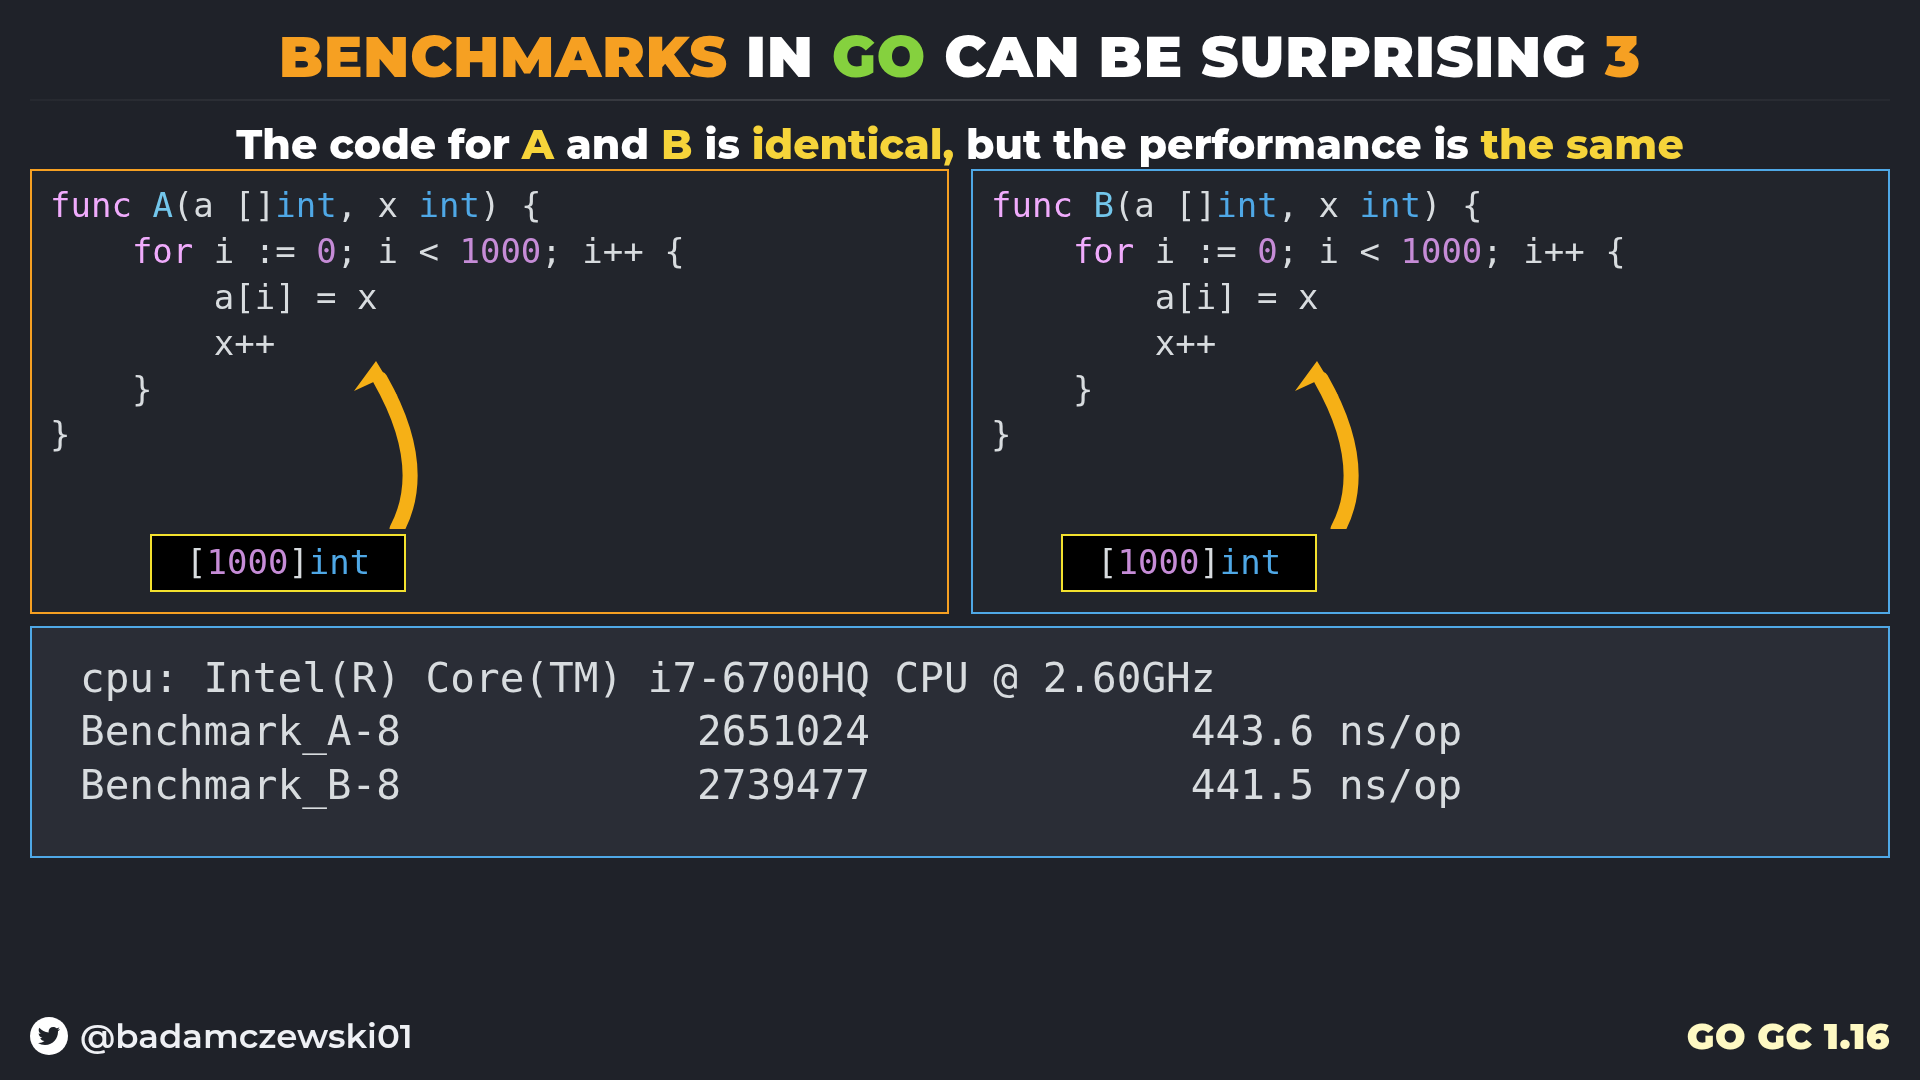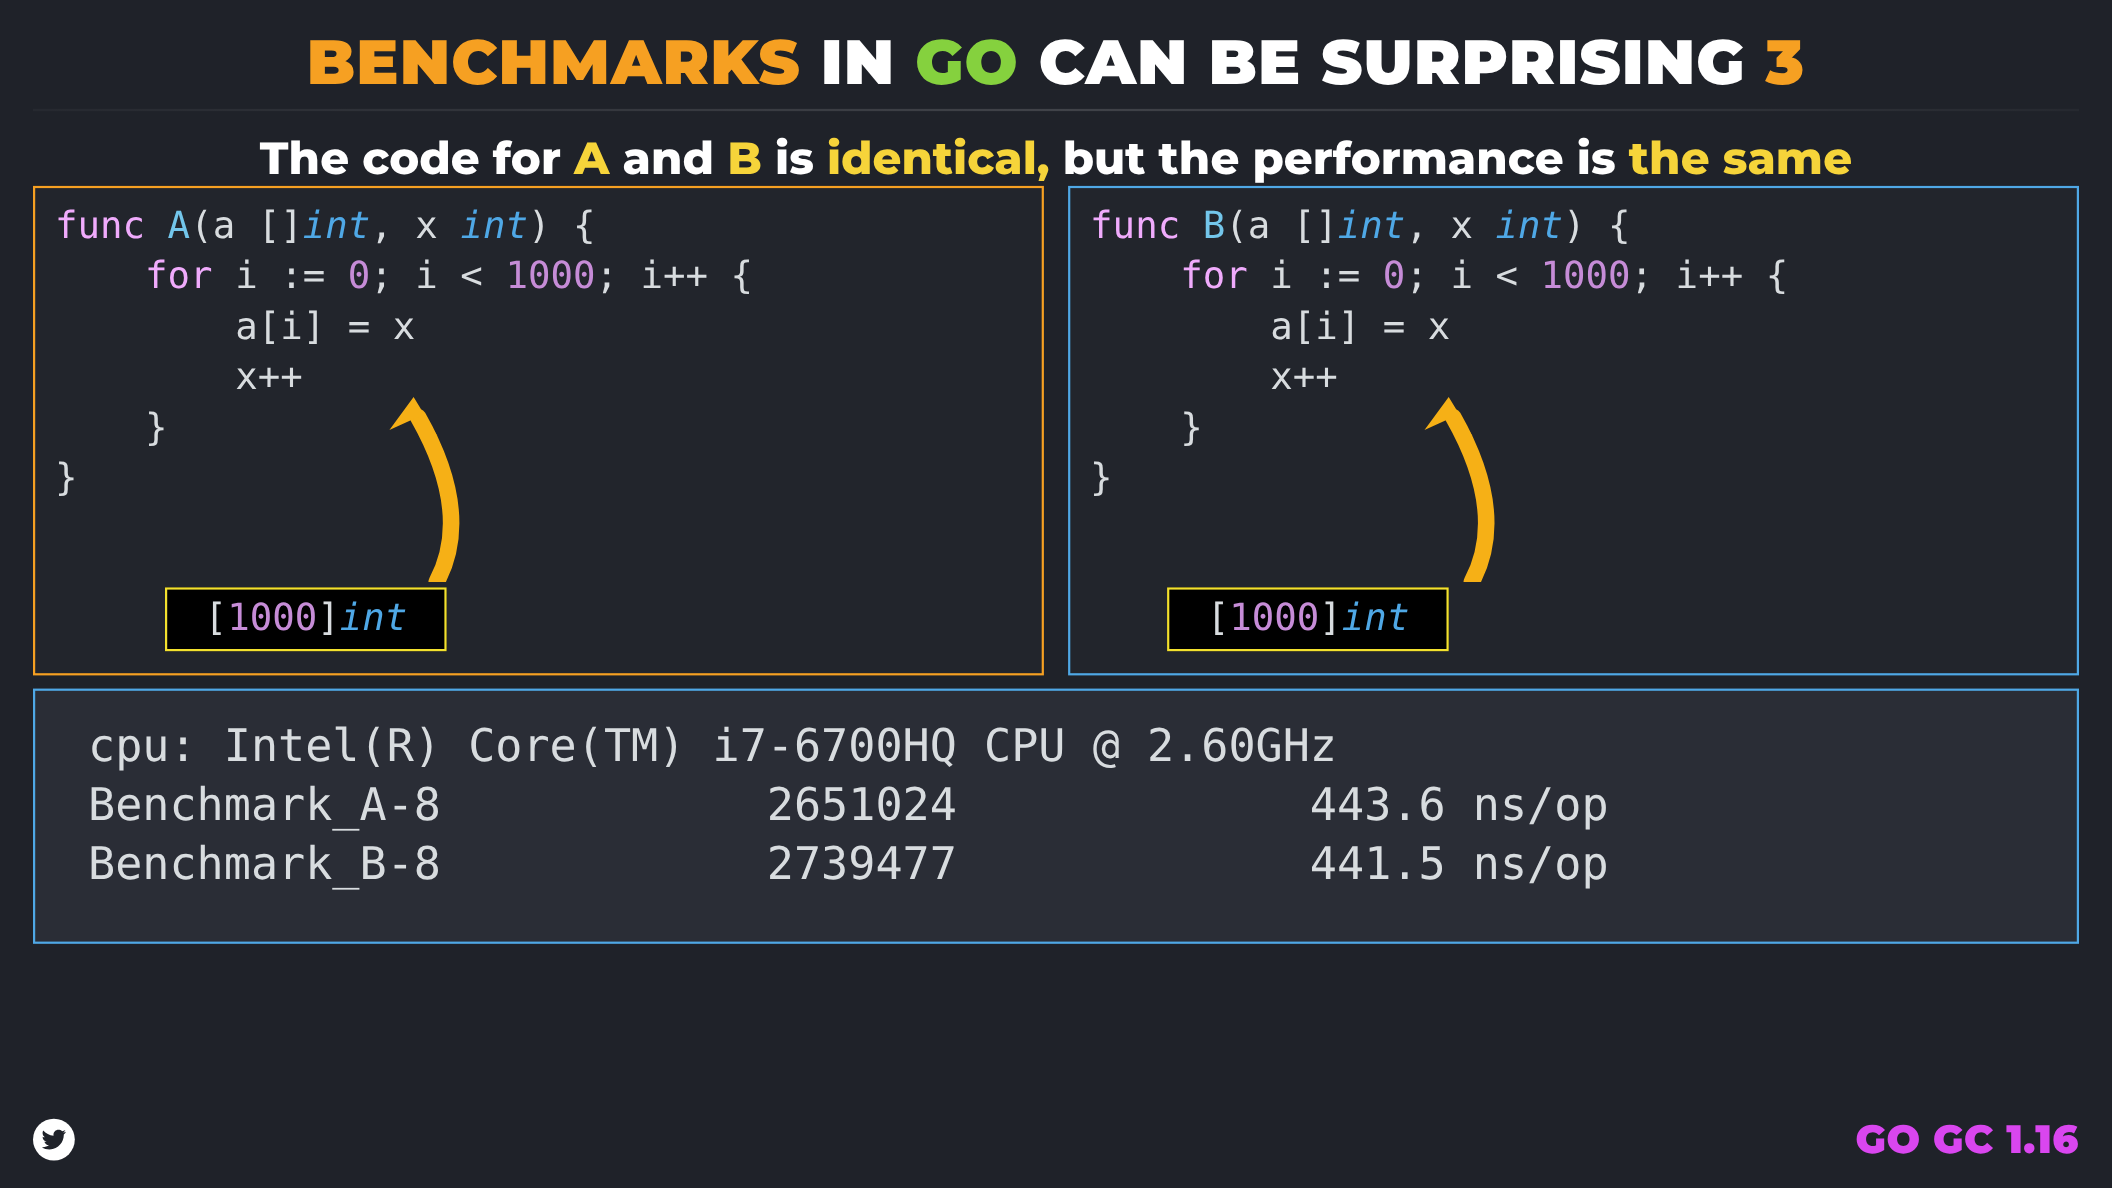--- a/index.html
+++ b/index.html
@@ -51,21 +51,21 @@
     font-size: 34px;
     line-height: 1.35;
     white-space: pre;
     color: #d8dcdf;
     height: 445px;
   }
   .code-a { border-color: #f6a022; }
   .code-b { border-color: #4fa8e6; }
 
   .kw { color: #f0abfc; }
-  .typ { color: #4fa8e6; font-style: italic; }
+  .typ { color: #4fa8e6; }
   .fn  { color: #73c6eb; }
   .num { color: #c68cd7; }
 
   .badge {
     position: absolute;
     border: 2.5px solid #f3e12e;
     padding: 4px 34px;
     font-family: ui-monospace, Menlo, Consolas, monospace;
     font-size: 34px;
     background: #000000;
@@ -111,21 +111,21 @@
     color: #eef0f4;
     font-weight: 600;
     font-size: 34px;
   }
   .twitter-icon {
     width: 38px; height: 38px;
     background: #fff;
     border-radius: 50%;
     display: flex; align-items: center; justify-content: center;
   }
-  .ver { color: #d946ef; font-weight: 900; letter-spacing: 0.5px;}
+  .ver { color: #fef9c3; font-weight: 900; letter-spacing: 0.5px;}
 </style>
 </head>
 <body>
 
 <div class="title-row">
   <span class="t-orange">BENCHMARKS</span>
   <span class="t-white">IN</span>
   <span class="t-green">GO</span>
   <span class="t-white">CAN BE SURPRISING</span>
   <span class="t-orange">3</span>
@@ -170,15 +170,16 @@
 <span>Benchmark_A-8            2651024             443.6 ns/op</span>
 <span>Benchmark_B-8            2739477             441.5 ns/op</span></div>
 
 <div class="footer">
   <div class="twitter">
     <span class="twitter-icon">
       <svg width="24" height="24" viewBox="0 0 24 24">
           <path fill="#1f2229" d="M23 4.9c-.8.4-1.7.6-2.6.8.9-.6 1.6-1.5 2-2.5-.9.5-1.9.9-2.9 1.1C18.6 3.4 17.4 3 16.1 3c-2.5 0-4.5 2-4.5 4.5 0 .4 0 .7.1 1C7.9 8.3 4.6 6.5 2.3 3.8c-.4.7-.6 1.5-.6 2.3 0 1.6.8 2.9 2 3.8-.7 0-1.4-.2-2-.6v.1c0 2.2 1.5 4 3.6 4.4-.4.1-.8.2-1.2.2-.3 0-.6 0-.8-.1.6 1.8 2.2 3.1 4.2 3.1-1.5 1.2-3.5 1.9-5.6 1.9H1c2 1.3 4.4 2 7 2 8.4 0 13-7 13-13v-.6c.9-.6 1.6-1.4 2-2.4z"></path>
         </svg>
     </span>
+    <span>@badamczewski01</span>
   </div>
   <div class="ver">GO GC 1.16</div>
 </div>
 
 </body></html>

